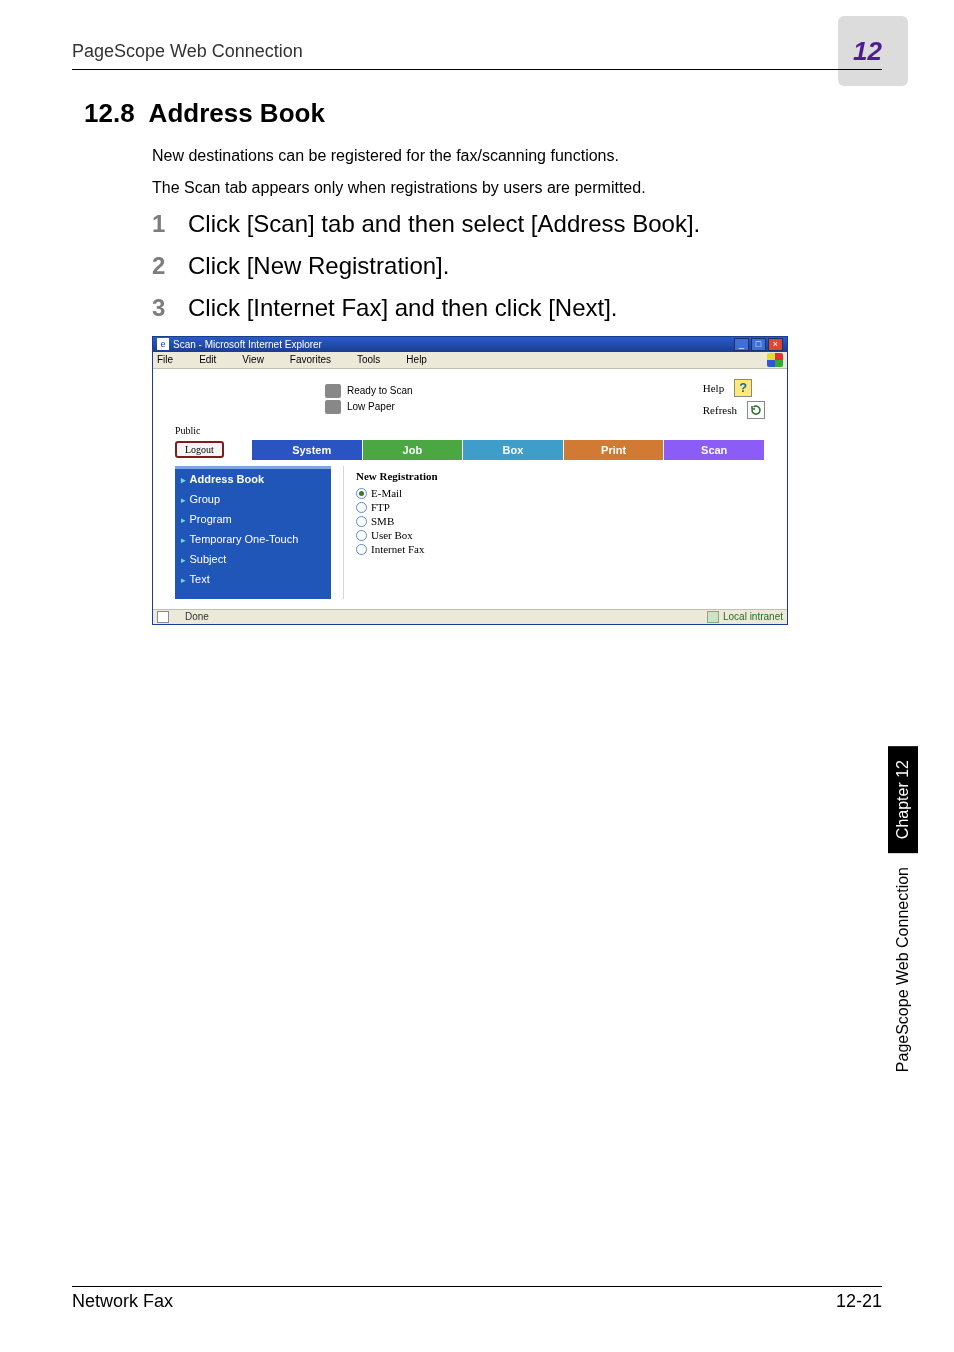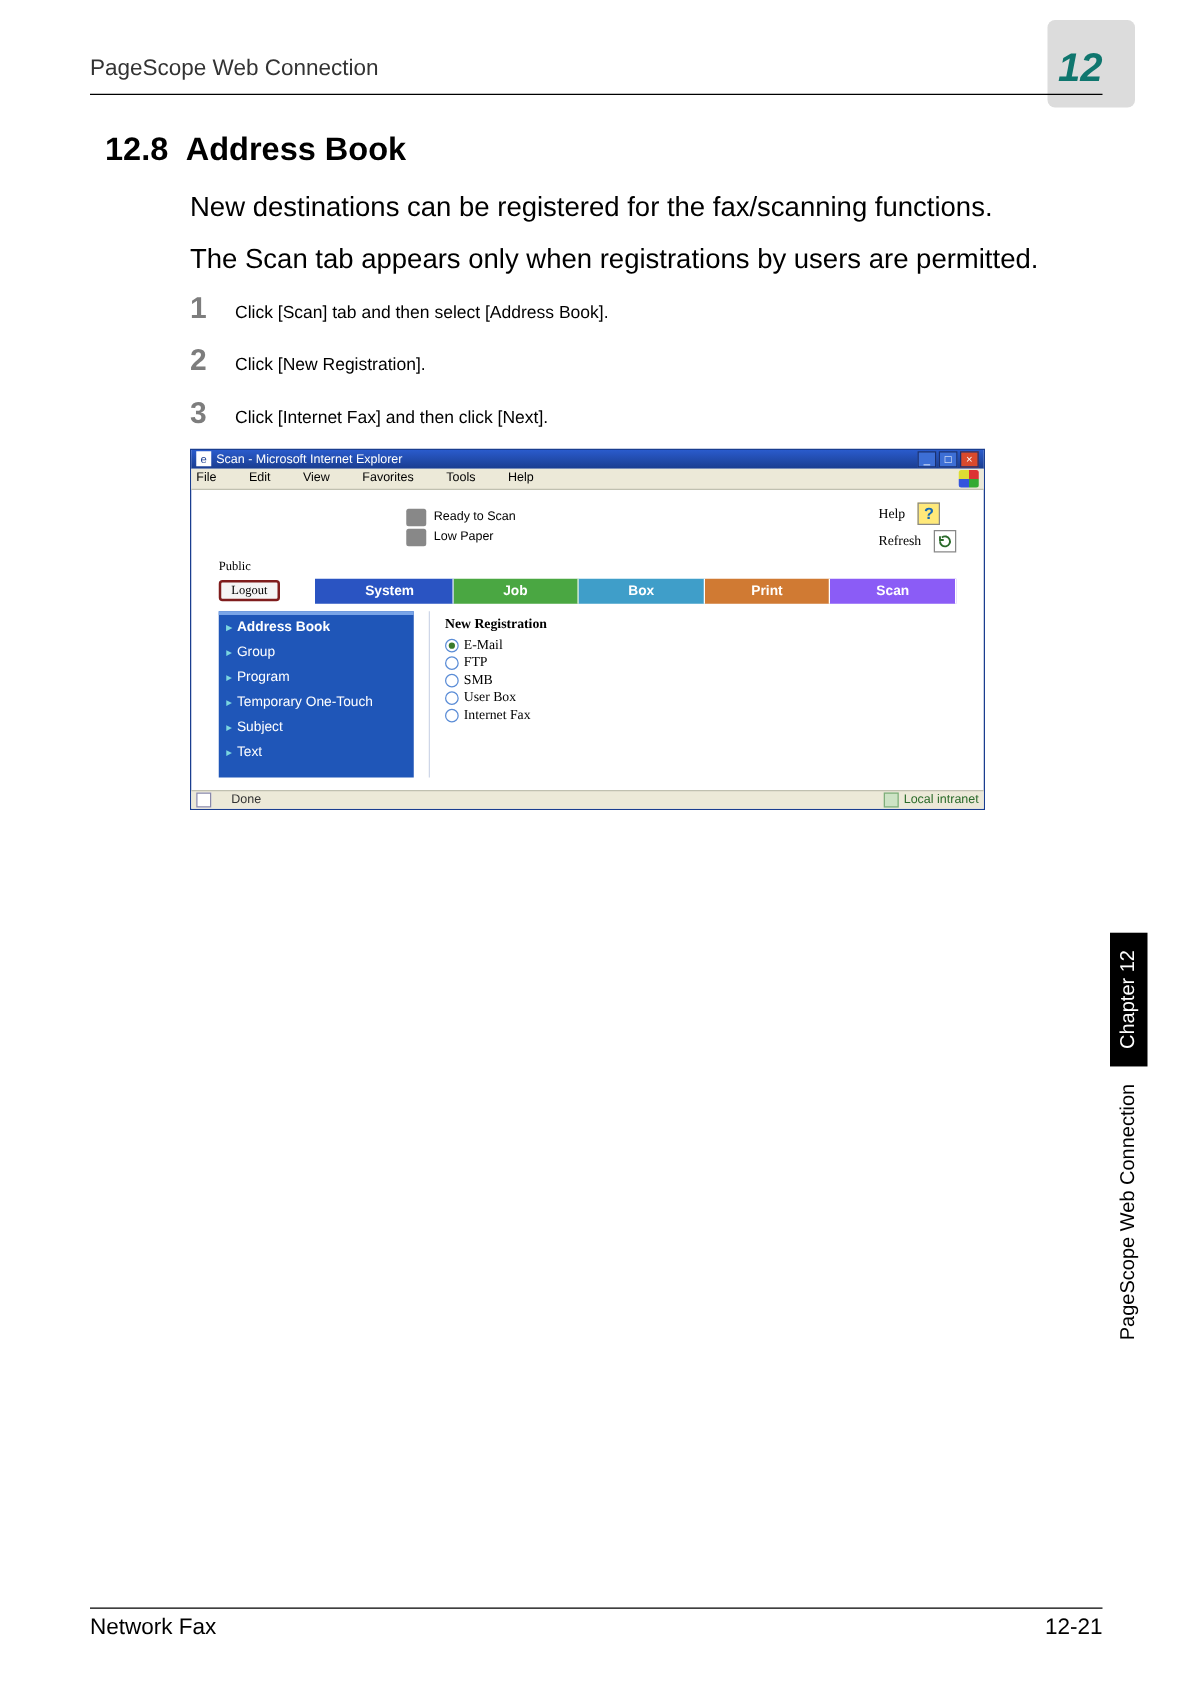--- a/index.html
+++ b/index.html
@@ -21,24 +21,24 @@
     align-items: center;
     border-bottom: 1px solid #000;
     padding-bottom: 2px;
     margin-bottom: 28px;
   }
   .header-left {
     font-size: 18px;
     color: #333;
   }
   .header-right {
-    font-size: 32px;
+    font-size: 26px;
     font-weight: bold;
     font-style: italic;
-    color: #0f766e;
+    color: #4c1d95;
     position: relative;
   }
   .header-right::before {
     content: "";
     position: absolute;
     top: -20px;
     right: -26px;
     width: 70px;
     height: 70px;
     background: #dcdcdc;
@@ -47,21 +47,21 @@
   }
   h2.section-title {
     font-size: 26px;
     font-weight: bold;
     margin-bottom: 16px;
     margin-left: 12px;
   }
   h2.section-title .sec-num { margin-right: 14px; }
   .body-indent { margin-left: 80px; }
   .para {
-    font-size: 22px;
+    font-size: 16px;
     line-height: 1.4;
     margin-bottom: 10px;
   }
   .subhead {
     font-size: 18px;
     font-weight: bold;
     margin: 24px 0 14px 0;
   }
   .step {
     display: flex;
@@ -69,21 +69,21 @@
     margin-bottom: 14px;
   }
   .step-num {
     width: 36px;
     font-size: 24px;
     font-weight: bold;
     color: #7d7d7d;
     flex-shrink: 0;
   }
   .step-text {
-    font-size: 14px;
+    font-size: 24px;
   }
 
   
   .ie-window {
     margin-left: 80px;
     width: 636px;
     border: 1px solid #1a3d8f;
     background: #fff;
     font-size: 10px;
     color: #000;

